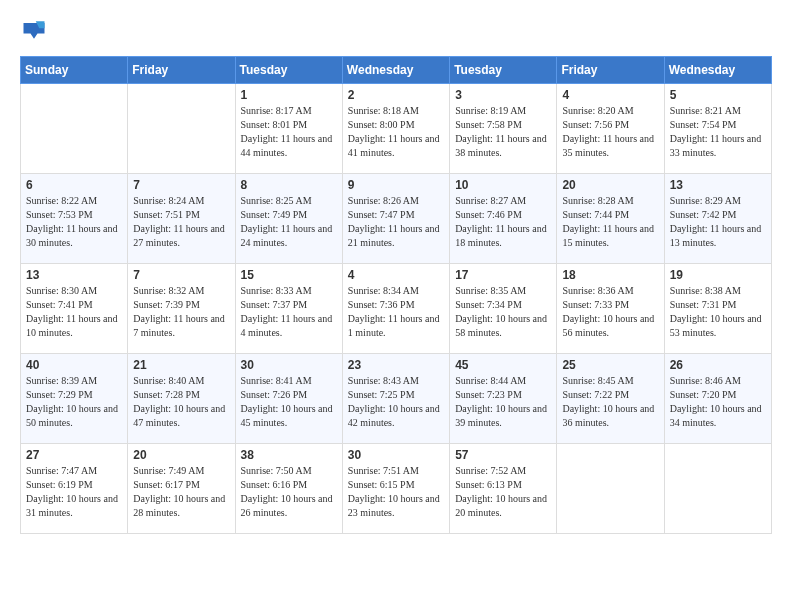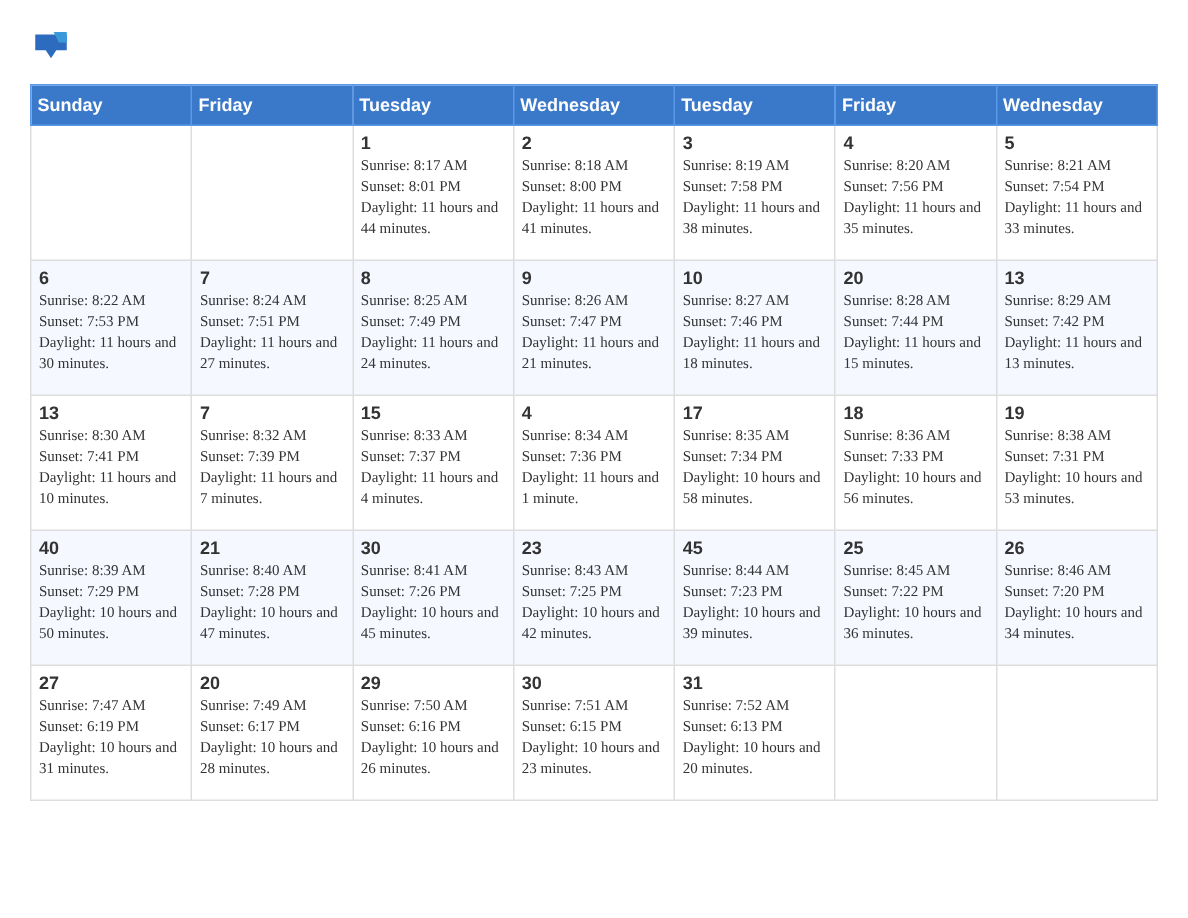--- a/index.html
+++ b/index.html
@@ -249,29 +249,29 @@
         <tr>
           <td>
             <span class="day-number">27</span>
             <div class="day-info">Sunrise: 7:47 AM<br>Sunset: 6:19 PM<br>Daylight: 10 hours and 31 minutes.</div>
           </td>
           <td>
             <span class="day-number">20</span>
             <div class="day-info">Sunrise: 7:49 AM<br>Sunset: 6:17 PM<br>Daylight: 10 hours and 28 minutes.</div>
           </td>
           <td>
-            <span class="day-number">29</span>
+            <span class="day-number">38</span>
             <div class="day-info">Sunrise: 7:50 AM<br>Sunset: 6:16 PM<br>Daylight: 10 hours and 26 minutes.</div>
           </td>
           <td>
             <span class="day-number">30</span>
             <div class="day-info">Sunrise: 7:51 AM<br>Sunset: 6:15 PM<br>Daylight: 10 hours and 23 minutes.</div>
           </td>
           <td>
-            <span class="day-number">31</span>
+            <span class="day-number">57</span>
             <div class="day-info">Sunrise: 7:52 AM<br>Sunset: 6:13 PM<br>Daylight: 10 hours and 20 minutes.</div>
           </td>
           <td class="empty-cell"></td>
           <td class="empty-cell"></td>
         </tr>
       </tbody>
   </table>
 </div>
 
 </body></html>

